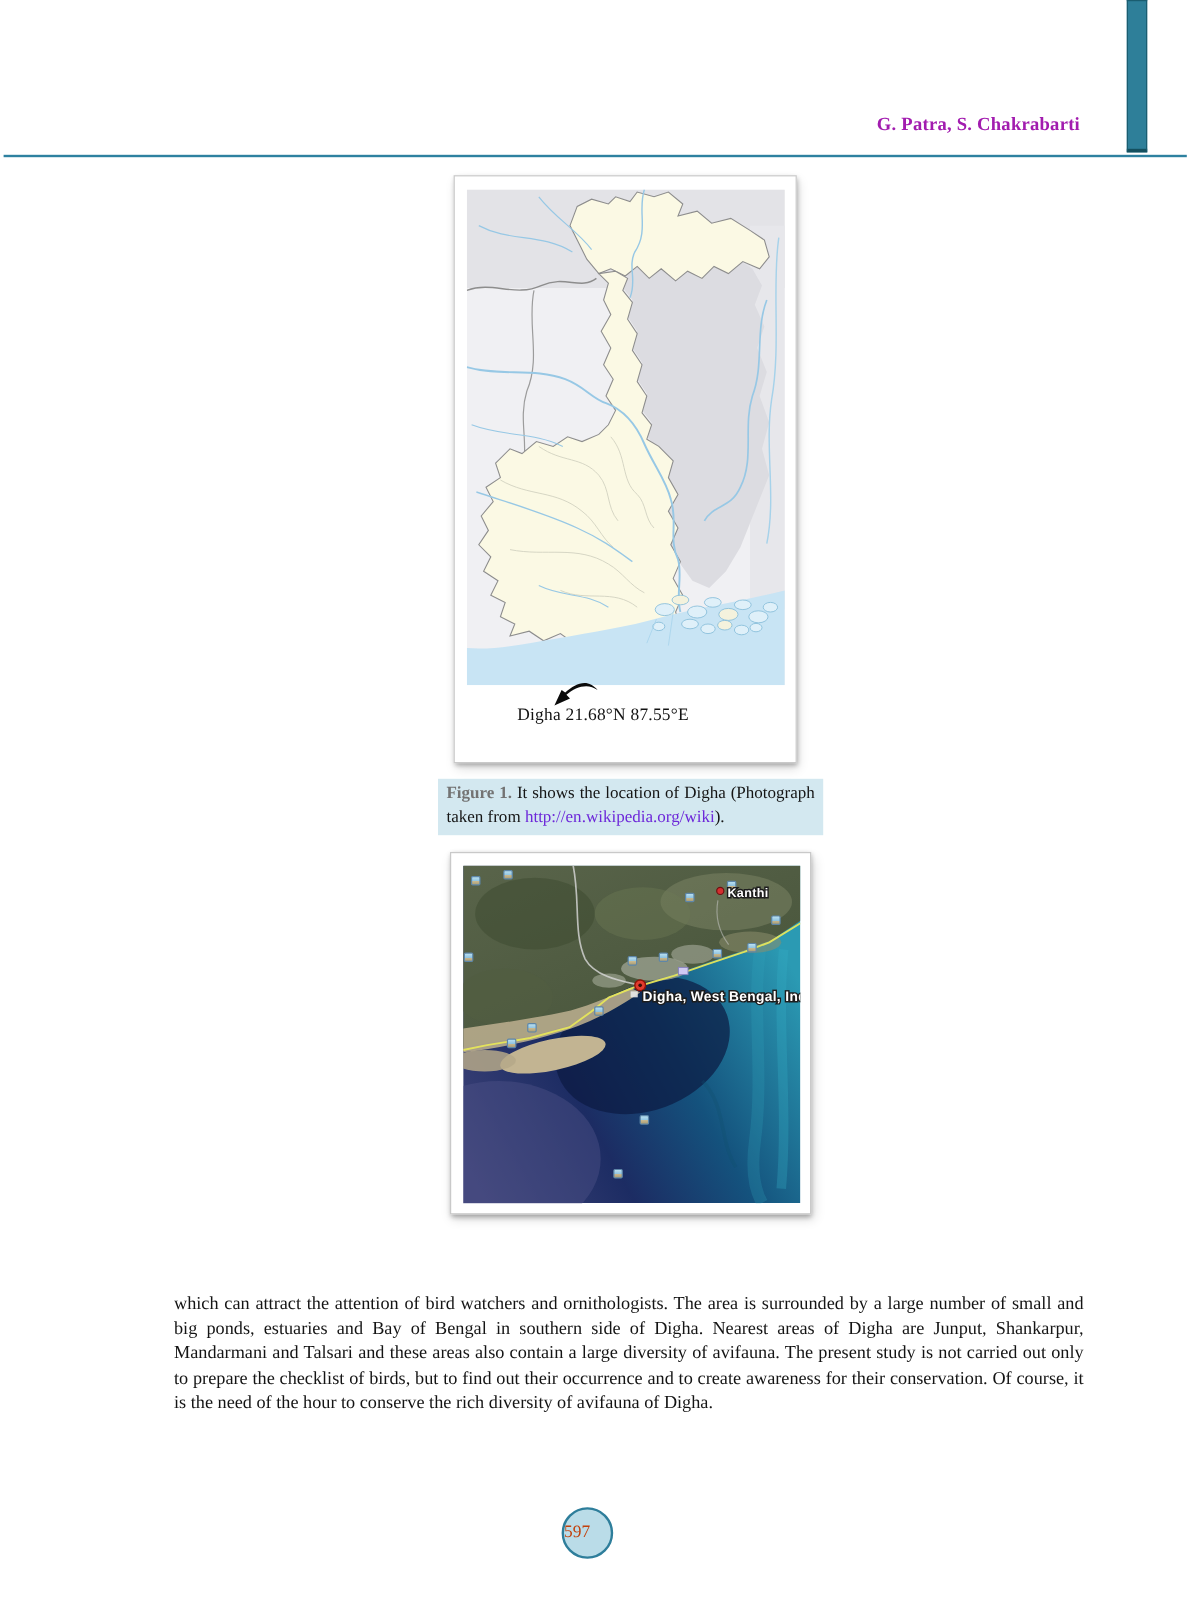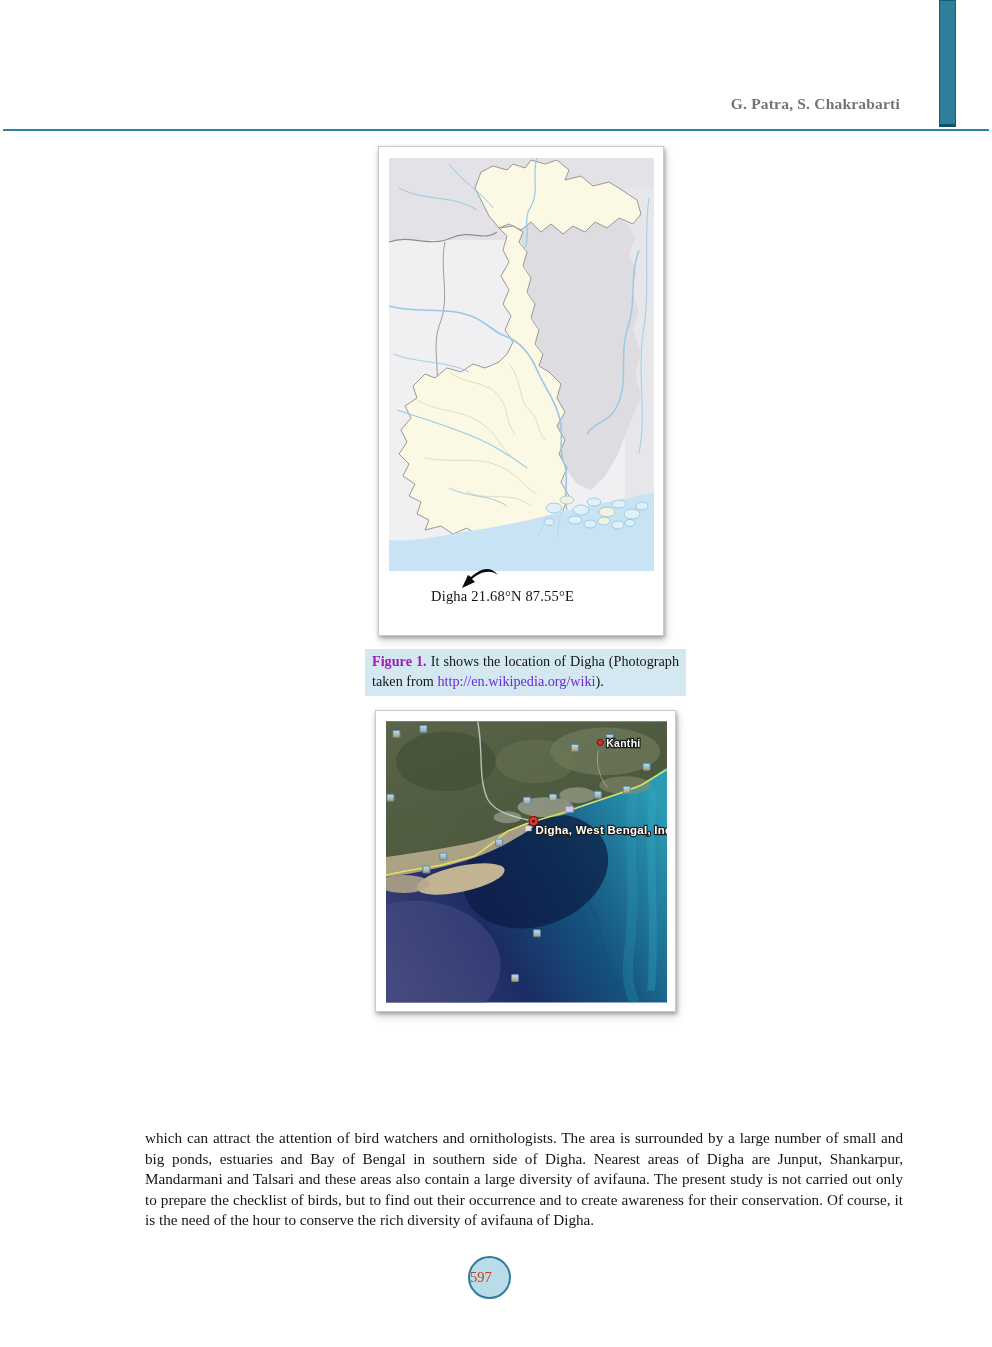--- a/index.html
+++ b/index.html
@@ -4,21 +4,21 @@
 <style>
   * { margin:0; padding:0; box-sizing:border-box; }
   html,body { background:#ffffff; }
   .page {
     position:relative; width:992px; height:1347px; background:#ffffff;
     font-family:"Liberation Serif", serif; color:#111; overflow:hidden;
   }
   
   .header-authors {
     position:absolute; top:95px; right:92px;
-    font-size:15.5px; font-weight:bold; color:#737373; letter-spacing:.2px;
+    font-size:15.5px; font-weight:bold; color:#a21caf; letter-spacing:.2px;
   }
   .header-accent-bar {
     position:absolute; top:0; left:939px; width:17px; height:127px;
     background:#2e7f99; border:1px solid #1a5d70; border-bottom:3px solid #14505f;
   }
   .header-rule {
     position:absolute; top:129px; left:3px; width:986px; height:2px;
     background:#2e81a0;
   }
   
@@ -37,25 +37,25 @@
   #fig2-frame { left:375px; top:710px; width:301px; height:302px;text-align:right; }
   #fig2-frame svg.satsvg { position:absolute; left:10px; top:10px; }
   
   .caption {
     position:absolute; left:365px; width:321px; background:#d3e8f0;
     padding:3px 7px 5px 7px; font-size:14.2px; line-height:19.6px;
     text-align:justify; color:#151515;
   }
   #caption1 { top:649px; }
   #caption2 { top:1024px; }
-  .cap-label { color:#a21caf; font-weight:bold; }
+  .cap-label { color:#737373; font-weight:bold; }
   .cap-link { color:#6d28d9; cursor:pointer; }
   
   .body-par {
-    position:absolute; left:145px; top:1128px; width:758px;
+    position:absolute; left:145px; top:1077px; width:758px;
     font-size:15.2px; line-height:20.6px; text-align:justify; color:#141414;
   }
   
   .page-badge {
     position:absolute; left:468px; top:1256px; width:43px; height:43px;
     border-radius:50%; background:#badce8; border:2px solid #2e7e9b;
     color:#c2410c; font-size:14.5px; display:flex; align-items:center; justify-content:flex-start;
   }
   
   .sat-label {

